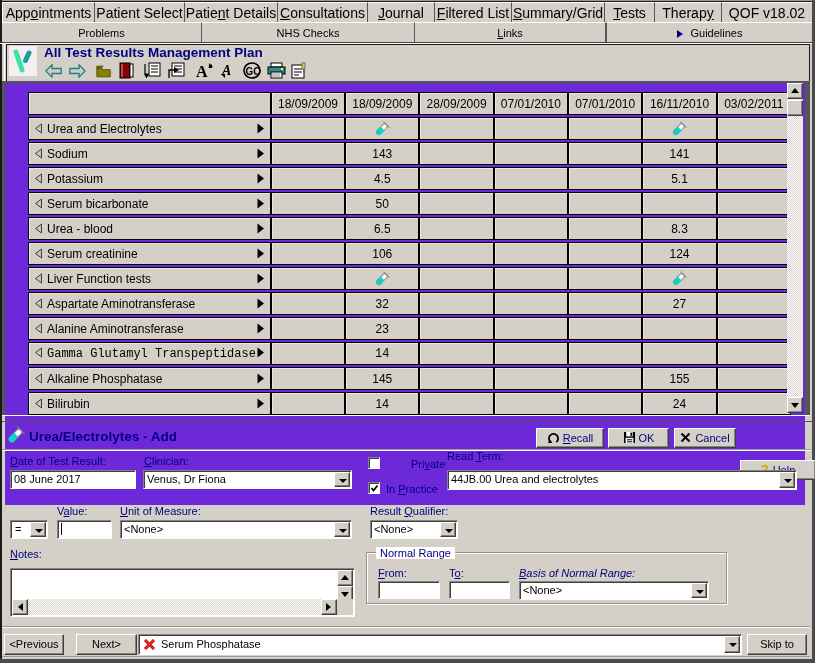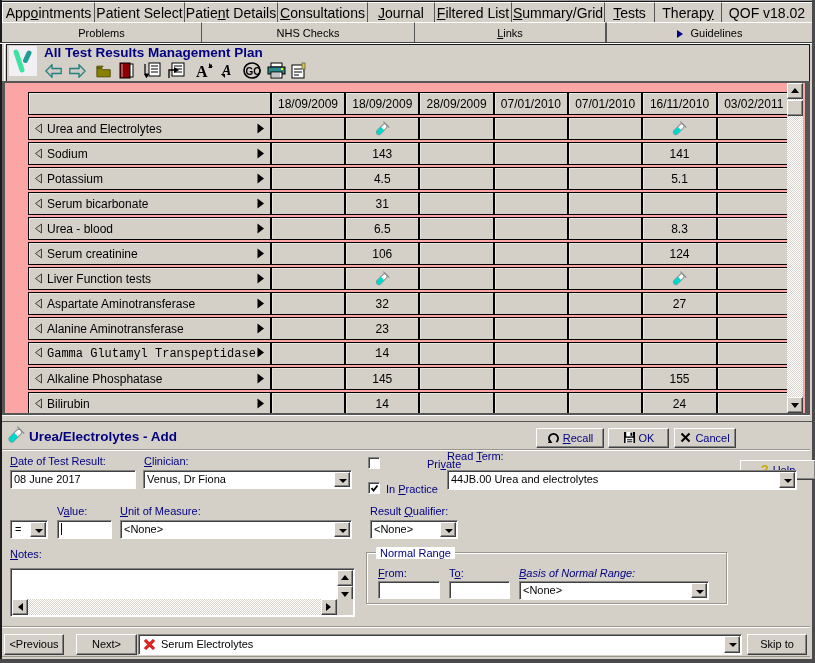--- a/index.html
+++ b/index.html
@@ -121,21 +121,21 @@
     <rect x="1" y="3" width="12" height="13" fill="#fff" stroke="#000"></rect>
     <line x1="3" y1="7" x2="11" y2="7" stroke="#000"></line>
       <line x1="3" y1="10" x2="11" y2="10" stroke="#000"></line>
       <line x1="3" y1="13" x2="8" y2="13" stroke="#000"></line>
     <rect x="11" y="1" width="3" height="6" fill="#d8c840" stroke="#665" stroke-width="0.8"></rect>
     <line x1="12.5" y1="7" x2="12.5" y2="10" stroke="#665"></line>
   </svg>
 </div>
 
 <div class="abs" style="left:2px;top:81px;width:808px;height:334px;background:#565656;"></div>
-<div class="abs" id="gridvp" style="left:5px;top:83px;width:800px;height:330px;background:#fca5a5;overflow:hidden;">
+<div class="abs" id="gridvp" style="left:5px;top:83px;width:800px;height:422px;background:#6d28d9;overflow:hidden;">
   <table id="grid" style="position:absolute;left:23px;top:7px;border-collapse:separate;border-spacing:0 2px;">
 <tbody>
         <tr style="height:23px;">
           <td class="lc" style="width:229px;"></td>
           <td class="dc hd">18/09/2009</td>
           <td class="dc hd">18/09/2009</td>
           <td class="dc hd">28/09/2009</td>
           <td class="dc hd">07/01/2010</td>
           <td class="dc hd">07/01/2010</td>
           <td class="dc hd">16/11/2010</td>
@@ -219,21 +219,21 @@
               <span class="ltri"><svg width="9" height="11" viewBox="0 0 9 11">
                   <path d="M7.5 1 L1.5 5.5 L7.5 10 Z" fill="#c8c4bc" stroke="#404040" stroke-width="1"></path>
                 </svg></span>
               <span class="ltxt">Serum bicarbonate</span>
               <span class="rtri"><svg width="9" height="11" viewBox="0 0 9 11">
                   <path d="M1.5 0.5 L8 5.5 L1.5 10.5 Z" fill="#000"></path>
                 </svg></span>
             </div>
           </td>
           <td class="dc"></td>
-          <td class="dc">31</td>
+          <td class="dc">50</td>
           <td class="dc"></td>
           <td class="dc"></td>
           <td class="dc"></td>
           <td class="dc"></td>
           <td class="dc"></td>
         </tr>
 <tr style="height:23px;">
           <td class="lc">
             <div class="lcin">
               <span class="ltri"><svg width="9" height="11" viewBox="0 0 9 11">
@@ -457,21 +457,21 @@
 <div class="abs" style="left:2px;top:450px;width:808px;height:1px;background:#fff;"></div>
 
 <div class="lbl" style="left:10px;top:455px;"><u>D</u>ate of Test Result:</div>
 <div class="lbl" style="left:144px;top:455px;"><u>C</u>linician:</div>
 <div class="lbl" style="left:447px;top:450px;">Read <u>T</u>erm:</div>
 <div class="abs sunken" style="left:10px;top:470px;width:126px;height:19px;font-size:11px;line-height:16px;padding-left:3px;color:#000;">08 June 2017</div>
 <div class="abs sunken" style="left:143px;top:470px;width:209px;height:19px;font-size:11px;line-height:16px;padding-left:3px;color:#000;">Venus, Dr Fiona<div class="combo-arrow"></div></div>
 <div class="abs sunken" style="left:447px;top:470px;width:350px;height:20px;font-size:11px;line-height:17px;padding-left:3px;color:#000;">44JB.00 Urea and electrolytes<div class="combo-arrow"></div></div>
 
 <div class="abs sunken" style="left:368px;top:457px;width:12px;height:12px;"></div>
-<div class="lbl" style="left:402px;top:458px;padding-left:25px;">Pri<u>v</u>ate</div>
+<div class="lbl" style="left:386px;top:458px;padding-left:25px;">Pri<u>v</u>ate</div>
 <div class="abs sunken" style="left:368px;top:482px;width:12px;height:12px;">
     <svg width="9" height="9" viewBox="0 0 9 9" style="position:absolute;left:1px;top:1px;">
       <path d="M1.5 4 L3.5 6.5 L7.5 1.5" fill="none" stroke="#000" stroke-width="1.8"></path>
     </svg>
   </div>
 <div class="lbl" style="left:386px;top:483px;">In <u>P</u>ractice</div>
 
 <div class="lbl" style="left:57px;top:505px;">V<u>a</u>lue:</div>
 <div class="lbl" style="left:120px;top:505px;"><u>U</u>nit of Measure:</div>
 <div class="lbl" style="left:370px;top:505px;">Result <u>Q</u>ualifier:</div>
@@ -512,17 +512,17 @@
 
 <div class="abs" style="left:2px;top:626px;width:808px;height:1px;background:#9a968e;"></div>
 <div class="abs" style="left:2px;top:627px;width:808px;height:1px;background:#fff;"></div>
 <div class="btn" style="left:4px;top:634px;width:60px;height:21px;line-height:19px;color:#000;">&lt;Previous</div>
 <div class="btn" style="left:76px;top:634px;width:61px;height:21px;line-height:19px;color:#000;">Next&gt;</div>
 <div class="abs sunken" style="left:138px;top:634px;width:604px;height:21px;font-size:11px;color:#000;">
   <svg width="13" height="13" viewBox="0 0 13 13" style="position:absolute;left:4px;top:3px;">
       <path d="M2 2 L11 11 M11 2 L2 11" stroke="#c00000" stroke-width="3"></path>
       <path d="M2 2 L11 11 M11 2 L2 11" stroke="#e83030" stroke-width="1.4"></path>
     </svg>
-  <span style="position:absolute;left:22px;top:3px;">Serum Electrolytes</span>
+  <span style="position:absolute;left:22px;top:3px;">Serum Phosphatase</span>
   <div class="combo-arrow"></div>
 </div>
 <div class="btn" style="left:747px;top:634px;width:60px;height:21px;line-height:19px;color:#000;">Skip to</div>
 <div class="abs" style="left:2px;top:656px;width:808px;height:1px;background:#9a968e;"></div>
 
 </body></html>

